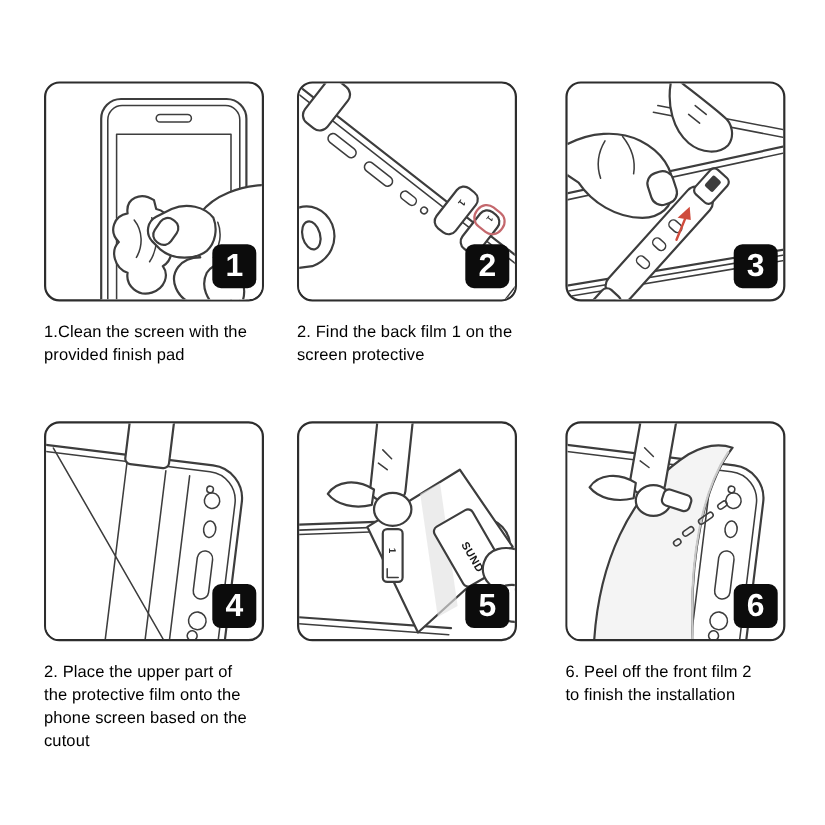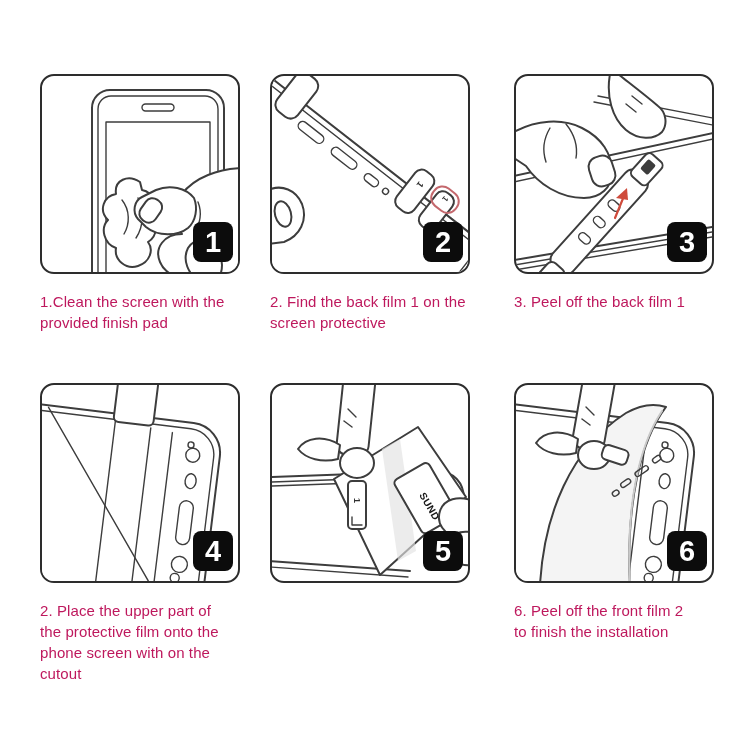--- a/index.html
+++ b/index.html
@@ -13,21 +13,21 @@
     border:2px solid #2d2d2d;border-radius:14px;overflow:hidden;
     box-sizing:border-box;
   }
   .badge{
     position:absolute;right:5px;bottom:10px;width:40px;height:40px;
     background:#0c0c0c;color:#fff;border-radius:8px;
     display:flex;align-items:center;justify-content:center;
     font-size:29px;font-weight:bold;line-height:1;z-index:5;
   }
   .caption{
-    margin-top:17px;color:#be185d;font-size:15px;line-height:1.4;
+    margin-top:17px;color:#000000;font-size:15px;line-height:1.4;
     letter-spacing:0.1px;
   }
   .caption div{white-space:nowrap;}
   
   #cell1{left:40px;top:74px;}  #cell2{left:270px;top:74px;}  #cell3{left:514px;top:74px;}
   #cell4{left:40px;top:383px;} #cell5{left:270px;top:383px;} #cell6{left:514px;top:383px;}
   
   svg.art{position:absolute;left:-2px;top:-2px;}
   svg.art .ln{fill:none;stroke:#3d3d3d;stroke-width:2;stroke-linecap:round;stroke-linejoin:round;}
   svg.art .th{fill:none;stroke:#3d3d3d;stroke-width:1.4;stroke-linecap:round;stroke-linejoin:round;}
@@ -137,23 +137,20 @@
           <path class="th" d="M112,30 L122,38"></path>
           <rect class="wh" x="76" y="82" width="24" height="30" rx="10" transform="rotate(-18 88 97)"></rect>
         </g>
         <g>
           <path class="redln" d="M101,144 L110,122"></path>
           <polygon class="redfill" points="113,114 102,124 114,126"></polygon>
         </g>
       </svg>
       <div class="badge">3</div>
     </div>
-    <div class="caption">
-      <div>3. Peel off the back film 1</div>
-    </div>
   </div>
 
   <div class="cell" id="cell4">
     <div class="panel">
       <svg class="art" width="204" height="204" viewBox="0 0 204 204">
         <g transform="rotate(7 100 100)">
           <rect class="wh" x="-170" y="34" width="346" height="252" rx="30"></rect>
           <rect class="th" x="-164" y="40" width="334" height="240" rx="26"></rect>
           <path class="th" d="M126,46 L126,276"></path>
           <path class="th" d="M0,36 L120,196"></path>
@@ -168,21 +165,21 @@
           <rect class="wh" x="66" y="-20" width="40" height="62" rx="5"></rect>
           <rect class="wh" x="60" y="206" width="76" height="30" rx="6"></rect>
           <text class="txt" font-size="14" x="116" y="226" transform="rotate(96 120 221)">2</text>
         </g>
       </svg>
       <div class="badge">4</div>
     </div>
     <div class="caption">
       <div>2. Place the upper part of</div>
       <div>the protective film onto the</div>
-      <div>phone screen with on the</div>
+      <div>phone screen based on the</div>
       <div>cutout</div>
     </div>
   </div>
 
   <div class="cell" id="cell5">
     <div class="panel">
       <svg class="art" width="204" height="204" viewBox="0 0 204 204">
         <g>
           <path class="ln" d="M0,94 L166,88"></path>
           <path class="th" d="M0,99 L168,93"></path>

